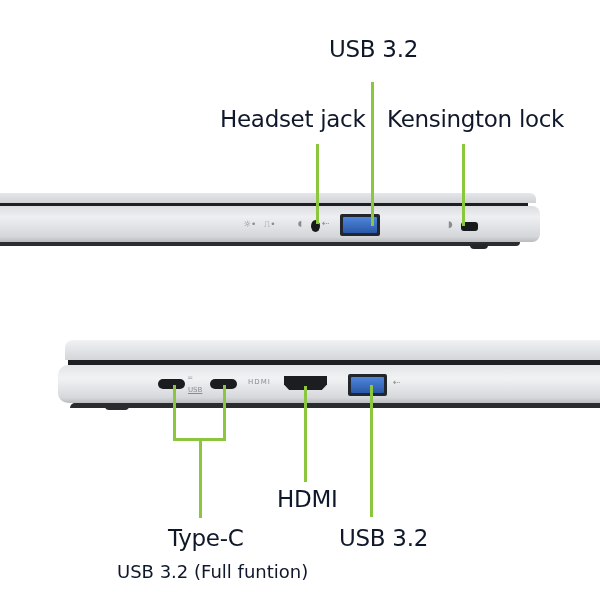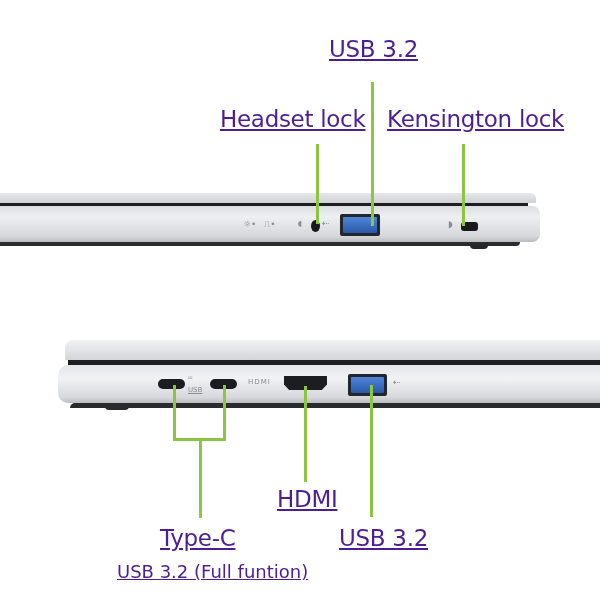--- a/index.html
+++ b/index.html
@@ -1,17 +1,17 @@
 <!DOCTYPE html>
 <html style="--accent: #8cc63f;"><head>
 <meta charset="utf-8">
 <style>
   html,body{margin:0;padding:0;background:#fff;}
   body{width:600px;height:600px;position:relative;overflow:hidden;font-family:"DejaVu Sans","Liberation Sans",sans-serif;color:#111;}
-  .label{position:absolute;white-space:nowrap;color:#4c1d95;text-decoration:underline;}
+  .label{position:absolute;white-space:nowrap;color:#0f172a;}
   .big{font-size:23px;letter-spacing:-0.3px;}
   .small{font-size:18px;}
   .line{position:absolute;background:var(--accent);}
   
   .lid-top{position:absolute;left:0;top:193px;width:536px;height:10px;background:linear-gradient(#e6e7ea,#cfd1d5);border-radius:0 6px 0 0;}
   .gap-top{position:absolute;left:0;top:203px;width:528px;height:3px;background:#1d1e21;}
   .base-top{position:absolute;left:0;top:206px;width:540px;height:36px;background:linear-gradient(#dcdde0,#eeeff1 30%,#d4d6d9 85%,#b9bbbf);border-radius:0 8px 8px 0;}
   .bottom-top{position:absolute;left:0;top:242px;width:520px;height:4px;background:#2b2c30;border-radius:0 0 6px 0;}
   .foot-top{position:absolute;left:470px;top:244px;width:18px;height:5px;background:#25262a;border-radius:0 0 4px 4px;}
   
@@ -47,21 +47,21 @@
       <i></i>
     </div>
   <span class="glyph" style="left:448px;top:219px;">◗</span>
   <div class="lock" style="left:461px;top:222px;"></div>
 
   <div class="line" style="left:316px;top:144px;width:3px;height:80px;"></div>
   <div class="line" style="left:371px;top:82px;width:3px;height:144px;"></div>
   <div class="line" style="left:462px;top:144px;width:3px;height:82px;"></div>
 
   <div class="label big" style="left:329px;top:36px;">USB 3.2</div>
-  <div class="label big" style="left:220px;top:106px;">Headset lock</div>
+  <div class="label big" style="left:220px;top:106px;">Headset jack</div>
   <div class="label big" style="left:387px;top:106px;">Kensington lock</div>
 </div>
 
 <div>
   <div class="lid-bot"></div>
   <div class="gap-bot"></div>
   <div class="base-bot"></div>
   <div class="bottom-bot"></div>
   <div class="foot-bot"></div>
 
@@ -77,16 +77,16 @@
   <span class="glyph" style="left:393px;top:377px;">⇠</span>
 
   <div class="line" style="left:173px;top:385px;width:3px;height:55px;"></div>
   <div class="line" style="left:223px;top:385px;width:3px;height:55px;"></div>
   <div class="line" style="left:173px;top:438px;width:53px;height:3px;"></div>
   <div class="line" style="left:199px;top:438px;width:3px;height:80px;"></div>
   <div class="line" style="left:304px;top:386px;width:3px;height:96px;"></div>
   <div class="line" style="left:370px;top:385px;width:3px;height:132px;"></div>
 
   <div class="label big" style="left:277px;top:486px;">HDMI</div>
-  <div class="label big" style="left:160px;top:525px;">Type-C</div>
+  <div class="label big" style="left:168px;top:525px;">Type-C</div>
   <div class="label small" style="left:117px;top:561px;">USB 3.2 (Full funtion)</div>
   <div class="label big" style="left:339px;top:525px;">USB 3.2</div>
 </div>
 
 </body></html>

